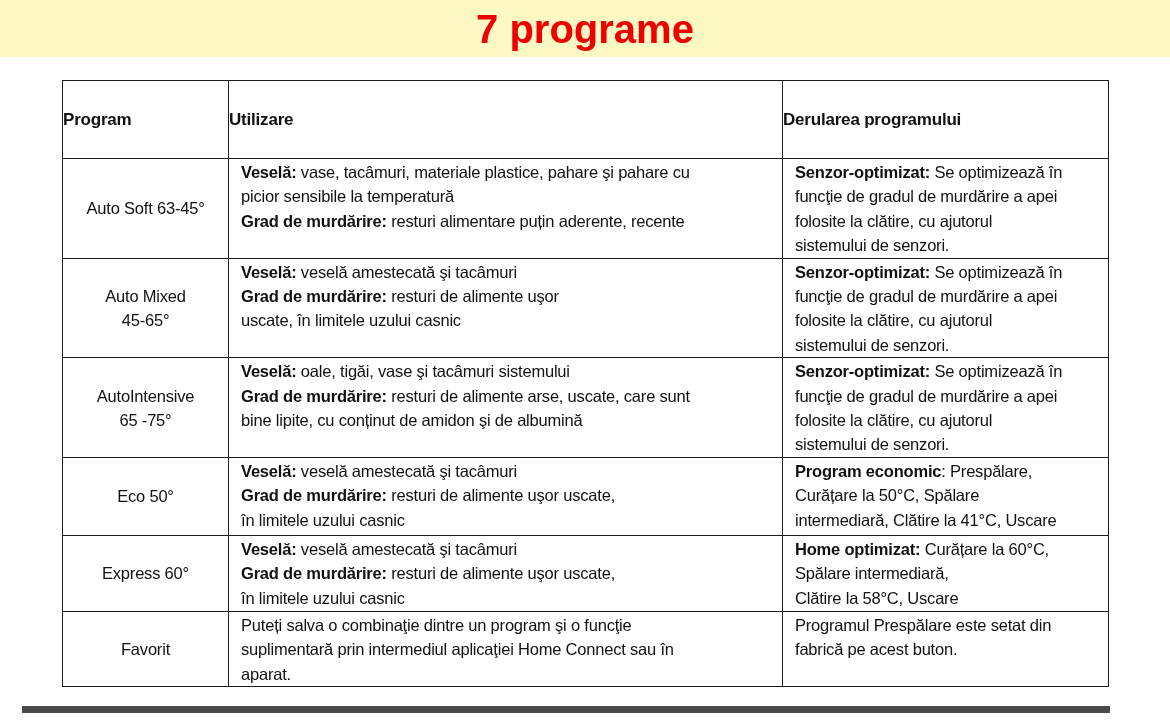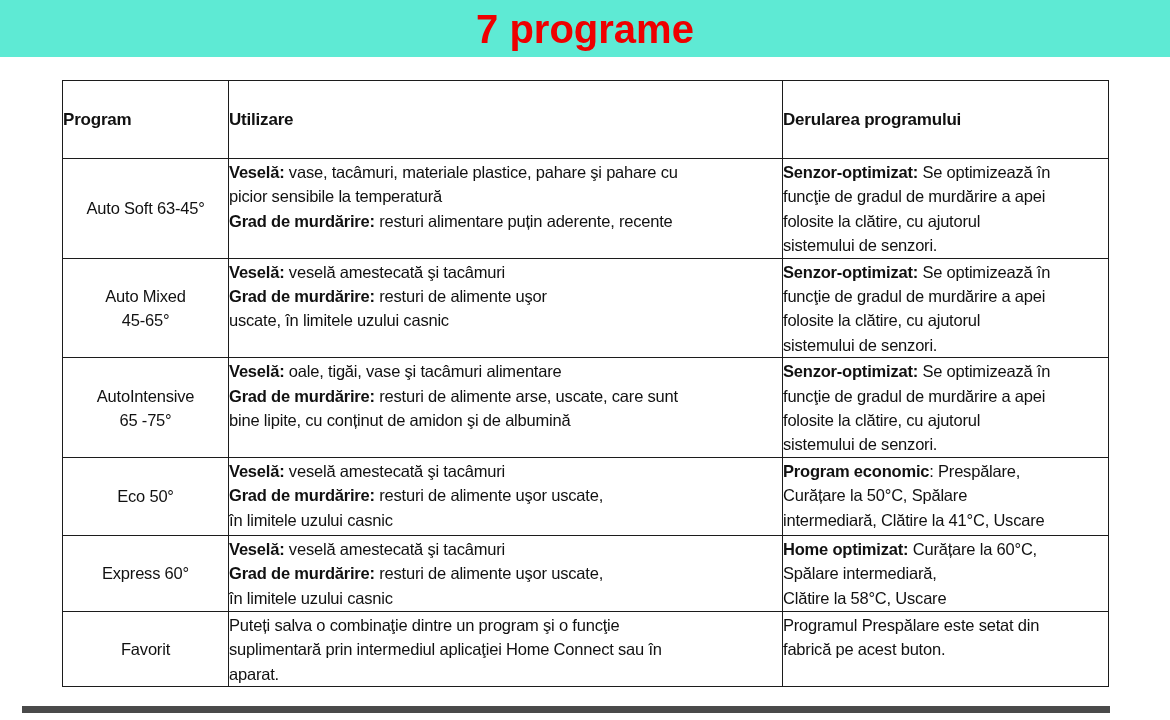--- a/index.html
+++ b/index.html
@@ -1,21 +1,21 @@
 <!DOCTYPE html>
 <html><head>
 <meta charset="utf-8">
 <style>
   html,body{margin:0;padding:0;}
   body{
     width:1170px;height:720px;position:relative;background:#ffffff;
     font-family:"Liberation Sans", sans-serif;color:#111;overflow:hidden;
   }
   .banner{
-    position:absolute;left:0;top:0;width:1170px;height:57px;background:#5eead4;
+    position:absolute;left:0;top:0;width:1170px;height:57px;background:#fef9c3;
     display:flex;align-items:center;justify-content:center;
   }
   .banner h1{
     margin:0;font-size:40px;font-weight:bold;color:#ee0000;
     letter-spacing:0px;line-height:1;
   }
   .table-wrap{position:absolute;left:62px;top:80px;}
   table{
     border-collapse:collapse;table-layout:fixed;width:1046px;
     font-size:16.5px;letter-spacing:-0.2px;
@@ -32,21 +32,21 @@
   tbody tr:nth-child(4){height:78px;}
   tbody tr:nth-child(5){height:76px;}
   tbody tr:nth-child(6){height:26px;}
   tbody tr:nth-child(7){height:73px;}
   td.col-program{
     text-align:center;vertical-align:middle;white-space:pre-line;
     line-height:24px;padding:0 4px;
   }
   td.col-utilizare,td.col-derulare{
     vertical-align:top;text-align:left;white-space:pre-line;
-    line-height:24.4px;padding:1px 6px 0 0;
+    line-height:24.4px;padding:1px 6px 0 12px;
   }
   .b{font-weight:bold;}
   .bottom-bar{
     position:absolute;left:22px;top:706px;width:1088px;height:7px;
     background:#4a4a4a;
   }
 </style>
 </head>
 <body>
 
@@ -86,21 +86,21 @@
 </span><span class="b">Grad de murdărire:</span><span> resturi de alimente uşor
 uscate, în limitele uzului casnic</span></td>
           <td class="col-derulare"><span class="b">Senzor-optimizat:</span><span> Se optimizează în
 funcţie de gradul de murdărire a apei
 folosite la clătire, cu ajutorul
 sistemului de senzori.</span></td>
         </tr>
         <tr>
           <td class="col-program">AutoIntensive
 65 -75°</td>
-          <td class="col-utilizare"><span class="b">Veselă:</span><span> oale, tigăi, vase şi tacâmuri alimentare
+          <td class="col-utilizare"><span class="b">Veselă:</span><span> oale, tigăi, vase şi tacâmuri sistemului
 </span><span class="b">Grad de murdărire:</span><span> resturi de alimente arse, uscate, care sunt
 bine lipite, cu conținut de amidon şi de albumină</span></td>
           <td class="col-derulare"><span class="b">Senzor-optimizat:</span><span> Se optimizează în
 funcţie de gradul de murdărire a apei
 folosite la clătire, cu ajutorul
 sistemului de senzori.</span></td>
         </tr>
         <tr>
           <td class="col-program">Eco 50°</td>
           <td class="col-utilizare"><span class="b">Veselă:</span><span> veselă amestecată şi tacâmuri

